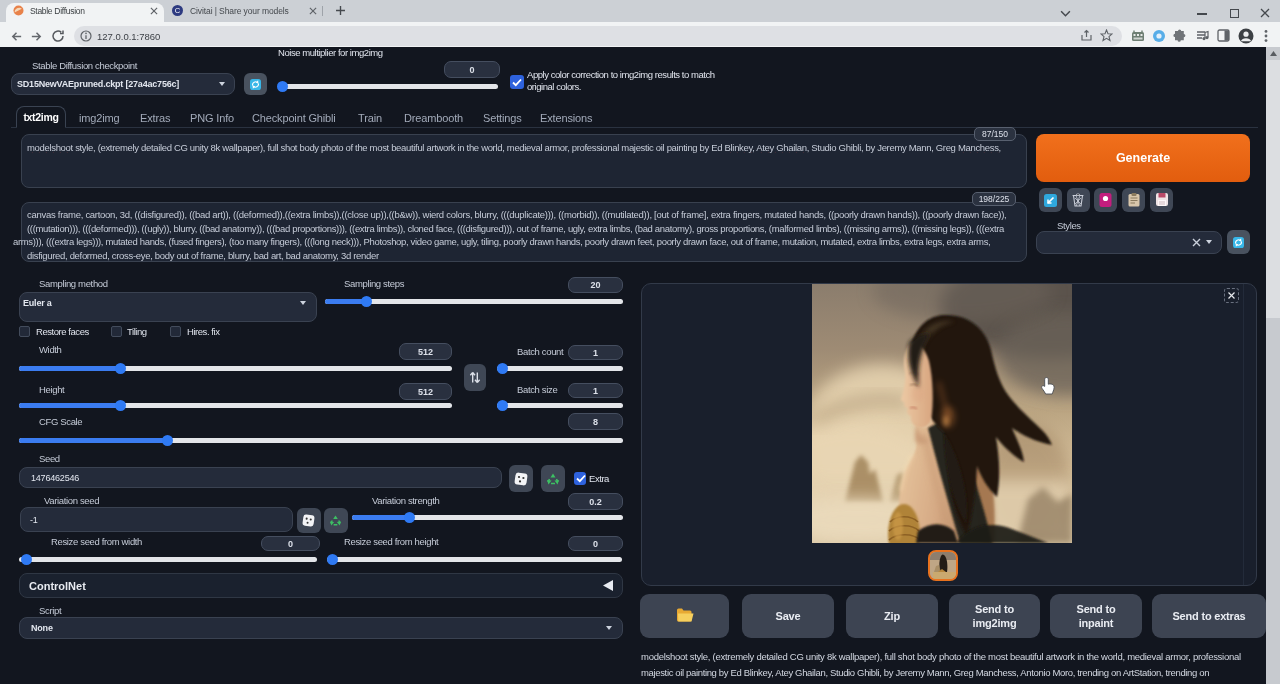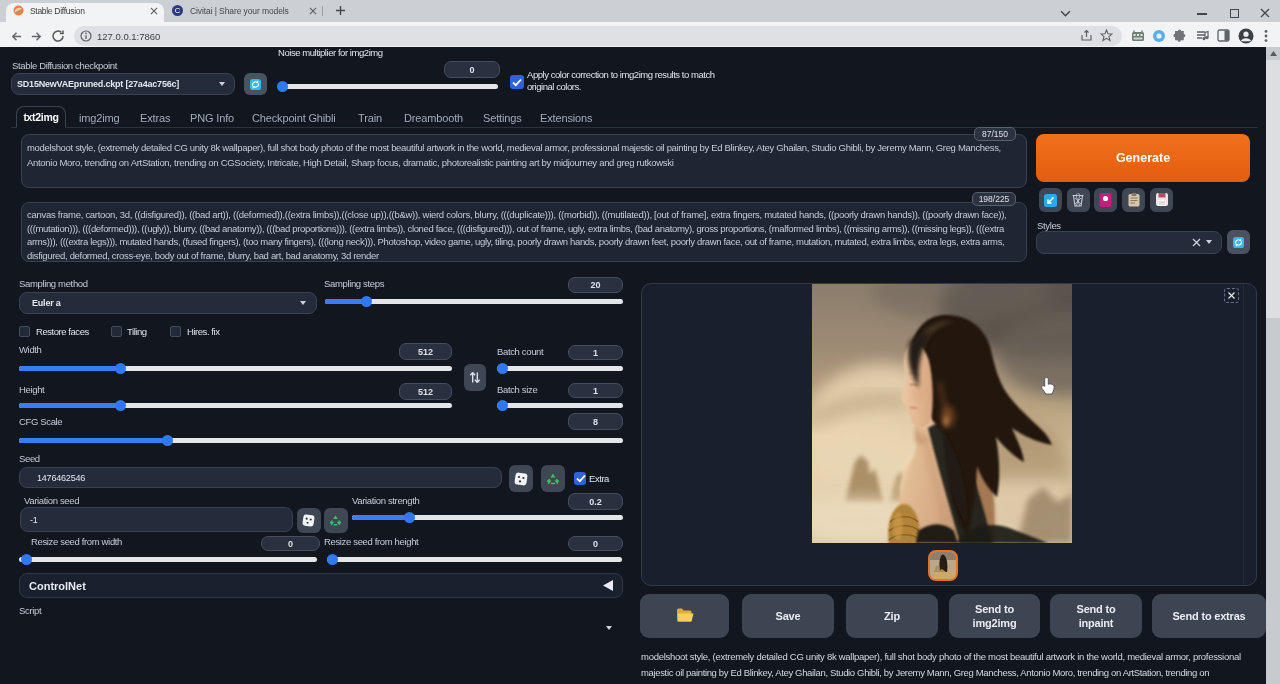--- a/index.html
+++ b/index.html
@@ -1,19 +1,19 @@
 <!DOCTYPE html>
 <html><head>
 <meta charset="utf-8">
 <style>
   * { margin:0; padding:0; box-sizing:border-box; }
   html,body { width:1280px; height:684px; overflow:hidden; }
   #root { position:relative; width:1280px; height:684px; font-family:"Liberation Sans",sans-serif; background:#12161f; overflow:hidden; }
   .abs { position:absolute; }
-  .lbl { position:absolute; font-size:9.5px; color:#c6ccd8; white-space:nowrap; letter-spacing:-0.35px; }
+  .lbl { position:absolute; font-size:9.5px; color:#c6ccd8; white-space:nowrap; letter-spacing:-0.35px;margin-left:20px; }
   .blbl { position:absolute; font-size:9.5px; font-weight:400; color:#e0e4ed; white-space:nowrap; letter-spacing:-0.45px; }
   .numbox { position:absolute; background:#29303f; border:1px solid #454e5f; border-radius:7px; color:#dce0e9; font-size:9px; font-weight:700; text-align:center; }
   .dd { position:absolute; background:#242b3a; border:1px solid #3a4251; border-radius:8px; color:#e3e7ef; font-size:9px; font-weight:700; letter-spacing:-0.2px; }
   .caret { position:absolute; width:0; height:0; border-left:3.5px solid transparent; border-right:3.5px solid transparent; border-top:4.5px solid #cdd3de; }
   .track { position:absolute; height:5px; border-radius:2.5px; background:#e3e5e9; }
   .fill { position:absolute; height:5px; border-radius:2.5px; background:#3b7cf0; }
   .knob { position:absolute; width:11px; height:11px; border-radius:50%; background:#2f7af4; }
   .cb { position:absolute; width:11px; height:11px; border-radius:2px; background:#222938; border:1px solid #434c5c; }
   .cbc { position:absolute; border-radius:3px; background:#2e62dd; }
   .sbtn { position:absolute; background:#3f4755; border-radius:6px; }
@@ -156,27 +156,26 @@
   <div class="tabtxt" style="left:140px;top:112px;">Extras</div>
   <div class="tabtxt" style="left:190px;top:112px;">PNG Info</div>
   <div class="tabtxt" style="left:252px;top:112px;">Checkpoint Ghibli</div>
   <div class="tabtxt" style="left:358px;top:112px;">Train</div>
   <div class="tabtxt" style="left:404px;top:112px;">Dreambooth</div>
   <div class="tabtxt" style="left:483px;top:112px;">Settings</div>
   <div class="tabtxt" style="left:540px;top:112px;">Extensions</div>
 
   <div class="abs" style="left:21px;top:134px;width:1006px;height:54px;background:#1e2533;border:1px solid #39414f;border-radius:8px;"></div>
   <div class="ptext" id="pl1" style="left:27px;top:142px;width:996px;overflow:hidden;letter-spacing:-0.33px;"><span class="sp">modelshoot</span> style, (extremely detailed CG unity 8k wallpaper), full shot body photo of the most beautiful artwork in the world, medieval armor, professional majestic oil painting by Ed <span class="sp">Blinkey</span>, <span class="sp">Atey Ghailan</span>, Studio Ghibli, by Jeremy Mann, Greg <span class="sp">Manchess</span>,</div>
-  <div class="ptext" id="pl2" style="left:27px;top:157px;width:996px;overflow:hidden;letter-spacing:-0.30px;">Antonio Moro, trending on <span class="sp">ArtStation</span>, trending on <span class="sp">CGSociety</span>, Intricate, High Detail, Sharp focus, dramatic, photorealistic painting art by <span class="sp">midjourney</span> and greg <span class="sp">rutkowski</span></div>
   <div class="numbox" style="left:974px;top:127px;width:42px;height:14px;line-height:13px;font-size:8.5px;font-weight:400;background:#2b3240;border-color:#58606f;border-radius:5px;">87/150</div>
 
   <div class="abs" style="left:21px;top:202px;width:1006px;height:60px;background:#1e2533;border:1px solid #39414f;border-radius:8px;"></div>
   <div class="ptext" id="nl1" style="left:27px;top:209px;width:996px;overflow:hidden;">canvas frame, cartoon, 3d, ((disfigured)), ((bad art)), ((deformed)),((extra limbs)),((close up)),((<span class="sp">b&amp;w</span>)), <span class="sp">wierd</span> colors, blurry, (((duplicate))), ((morbid)), ((mutilated)), [out of frame], extra fingers, mutated hands, ((poorly drawn hands)), ((poorly drawn face)),</div>
   <div class="ptext" id="nl2" style="left:27px;top:222.5px;width:996px;overflow:hidden;letter-spacing:-0.33px;">(((mutation))), (((deformed))), ((ugly)), blurry, ((bad anatomy)), (((bad proportions))), ((extra limbs)), cloned face, (((disfigured))), out of frame, ugly, extra limbs, (bad anatomy), gross proportions, (malformed limbs), ((missing arms)), ((missing legs)), (((extra</div>
-  <div class="ptext" id="nl3" style="left:27px;top:236px;width:996px;overflow:hidden;letter-spacing:-0.33px;">arms))), (((extra legs))), mutated hands, (fused fingers), (too many fingers), (((long neck))), Photoshop, video game, ugly, tiling, poorly drawn hands, poorly drawn feet, poorly drawn face, out of frame, mutation, mutated, extra limbs, extra legs, extra arms,</div>
+  <div class="ptext" id="nl3" style="left:13px;top:236px;width:996px;overflow:hidden;letter-spacing:-0.33px;">arms))), (((extra legs))), mutated hands, (fused fingers), (too many fingers), (((long neck))), Photoshop, video game, ugly, tiling, poorly drawn hands, poorly drawn feet, poorly drawn face, out of frame, mutation, mutated, extra limbs, extra legs, extra arms,</div>
   <div class="ptext" id="nl4" style="left:27px;top:249.5px;width:996px;overflow:hidden;letter-spacing:-0.32px;">disfigured, deformed, cross-eye, body out of frame, blurry, bad art, bad anatomy, 3d render</div>
   <div class="numbox" style="left:972px;top:192px;width:44px;height:14px;line-height:13px;font-size:8.5px;font-weight:400;background:#2b3240;border-color:#58606f;border-radius:5px;">198/225</div>
 
   <div class="abs" style="left:1036px;top:134px;width:214px;height:48px;border-radius:8px;background:linear-gradient(180deg,#f1701c,#e25d0e);color:#fff;font-size:12.5px;font-weight:700;text-align:center;line-height:48px;">Generate</div>
 
   <div class="sbtn" style="left:1039px;top:188px;width:23px;height:24px;"></div>
   <svg class="abs" style="left:1044px;top:194px;" width="13" height="13" viewBox="0 0 13 13">
       <rect width="13" height="13" rx="2.5" fill="#2fa8dd"></rect>
       <path d="M9.5,3.5 L4,9" stroke="#fff" stroke-width="1.7"></path>
       <path d="M4,5.5 V9 H7.5" fill="none" stroke="#fff" stroke-width="1.5"></path>
@@ -213,21 +212,21 @@
   <div class="caret" style="left:1206px;top:240px;"></div>
   <div class="sbtn" style="left:1227px;top:230px;width:23px;height:24px;background:#49525f;"></div>
   <svg class="abs" style="left:1233px;top:236.5px;" width="11" height="11" viewBox="0 0 13 13">
       <rect width="13" height="13" rx="3" fill="#38b7e8"></rect>
       <path d="M3.2,7.8 a3.4,3.4 0 0 1 6,-3 M9.8,5.2 a3.4,3.4 0 0 1 -6,3" fill="none" stroke="#fff" stroke-width="1.3"></path>
       <path d="M9.6,1.6 L9.9,4.9 L6.9,4.1 Z" fill="#fff"></path>
       <path d="M3.4,11.4 L3.1,8.1 L6.1,8.9 Z" fill="#fff"></path>
     </svg>
 
   <div class="lbl" style="left:19px;top:278px;">Sampling method</div>
-  <div class="dd" style="left:19px;top:292px;width:298px;height:22px;line-height:21px;padding-left:12px;">Euler a</div>
+  <div class="dd" style="left:19px;top:292px;width:298px;height:30px;line-height:21px;padding-left:3px;">Euler a</div>
   <div class="caret" style="left:300px;top:301px;"></div>
   <div class="lbl" style="left:324px;top:278px;">Sampling steps</div>
   <div class="numbox" style="left:568px;top:277px;width:55px;height:16px;line-height:15px;">20</div>
   <div class="track" style="left:325px;top:299px;width:298px;"></div>
   <div class="fill" style="left:325px;top:299px;width:41px;"></div>
   <div class="knob" style="left:361px;top:296px;"></div>
 
   <div class="cb" style="left:19px;top:326px;"></div>
   <div class="blbl" style="left:36px;top:326px;">Restore faces</div>
   <div class="cb" style="left:111px;top:326px;"></div>
@@ -260,21 +259,21 @@
   <div class="track" style="left:497px;top:403px;width:126px;"></div>
   <div class="knob" style="left:497px;top:400px;"></div>
 
   <div class="lbl" style="left:19px;top:416px;">CFG Scale</div>
   <div class="numbox" style="left:568px;top:413px;width:55px;height:17px;line-height:16px;">8</div>
   <div class="track" style="left:19px;top:438px;width:604px;"></div>
   <div class="fill" style="left:19px;top:438px;width:149px;"></div>
   <div class="knob" style="left:162px;top:435px;"></div>
 
   <div class="lbl" style="left:19px;top:453px;">Seed</div>
-  <div class="dd" style="left:19px;top:467px;width:483px;height:21px;line-height:20px;padding-left:17px;font-weight:400;">1476462546</div>
+  <div class="dd" style="left:19px;top:467px;width:483px;height:21px;line-height:20px;padding-left:11px;font-weight:400;">1476462546</div>
   <div class="sbtn" style="left:509px;top:465px;width:24px;height:27px;"></div>
   <svg class="abs" style="left:514px;top:472px;" width="14" height="14" viewBox="0 0 14 14">
       <rect x="1" y="1" width="12" height="12" rx="3" fill="#f3f4f6" transform="rotate(8 7 7)"></rect>
       <circle cx="5" cy="5" r="1.1" fill="#333"></circle>
       <circle cx="9.4" cy="6" r="1.1" fill="#333"></circle>
       <circle cx="6" cy="9.4" r="1.1" fill="#333"></circle>
     </svg>
   <div class="sbtn" style="left:541px;top:465px;width:24px;height:27px;"></div>
   <svg class="abs" style="left:546px;top:472px;" width="14" height="14" viewBox="0 0 14 14">
       <path d="M7,1.5 L9.5,5.5 H4.5 Z" fill="#3dbf63"></path>
@@ -319,20 +318,21 @@
   <div class="numbox" style="left:568px;top:536px;width:55px;height:15px;line-height:14px;">0</div>
   <div class="track" style="left:327px;top:557px;width:295px;"></div>
   <div class="knob" style="left:327px;top:554px;"></div>
 
   <div class="abs" style="left:19px;top:573px;width:604px;height:25px;background:#1a212e;border:1px solid #2f3744;border-radius:8px;"></div>
   <div class="abs" style="left:29px;top:580px;font-size:11px;font-weight:700;color:#e8ebf1;">ControlNet</div>
   <svg class="abs" style="left:603px;top:580px;" width="10" height="11" viewBox="0 0 10 11">
       <path d="M10,0 V11 L0,5.5 Z" fill="#e8ebf1"></path>
     </svg>
   <div class="lbl" style="left:19px;top:605px;">Script</div>
+  <div class="dd" style="left:19px;top:617px;width:604px;height:22px;line-height:21px;padding-left:11px;">None</div>
   <div class="caret" style="left:606px;top:626px;"></div>
 
   <div class="abs" style="left:641px;top:283px;width:616px;height:303px;background:#191f2c;border:1px solid #323a49;border-radius:10px;"></div>
   <div class="abs" style="left:1243px;top:284px;width:1px;height:301px;background:#232b3a;"></div>
   <div class="abs" id="artwork" style="left:812px;top:284px;width:260px;height:259px;">
   <svg width="260" height="259" viewBox="0 0 260 259">
     <defs>
       <linearGradient id="bg" x1="0" y1="0" x2="0" y2="1">
         <stop offset="0" stop-color="#8b7d6d"></stop>
         <stop offset="0.25" stop-color="#9e8b74"></stop>

